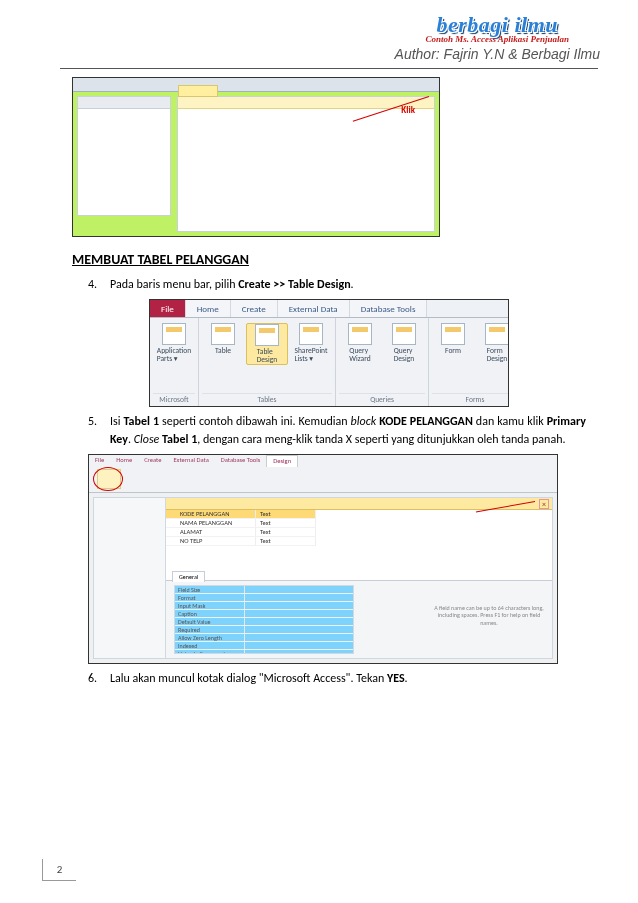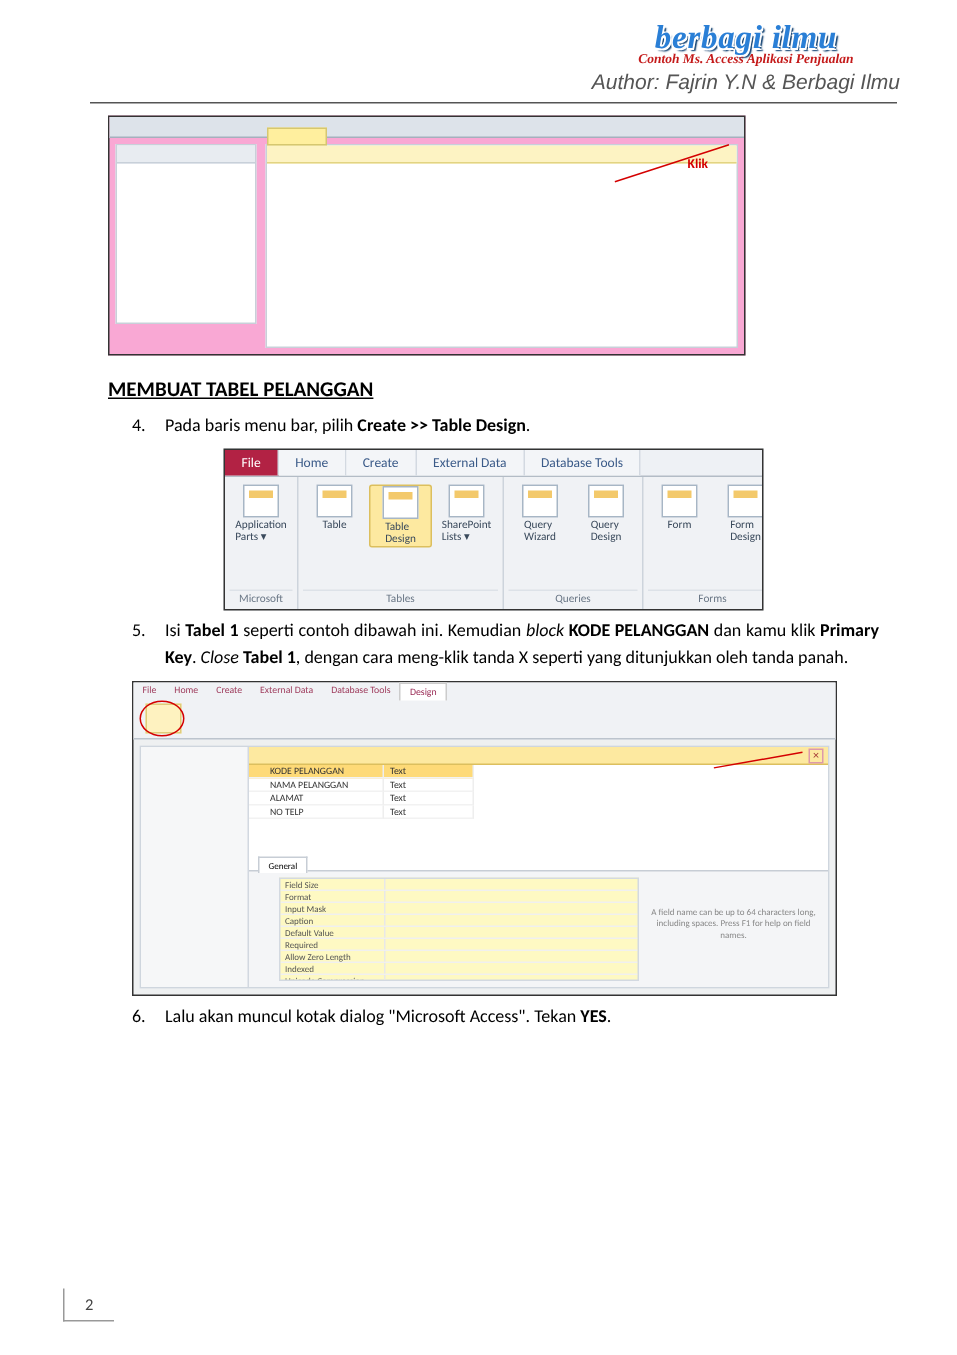--- a/index.html
+++ b/index.html
@@ -35,21 +35,21 @@
   .author-line {
     font-family: Verdana, Arial, sans-serif;
     font-size: 14px;
     color: #555;
     margin-top: 2px;
     font-style: italic;
   }
   .top-rule { border: none; border-top: 1.2px solid #555; margin-top: 50px; width: 100%; }
   .content { margin-top: 8px; }
   .fig { border: 1.5px solid #333; background: #f2f2f2; margin: 6px auto; position: relative; }
-  .fig1 { width: 425px; height: 160px; margin-left: 12px; margin-top: 6px; background: #f9a8d4; }
+  .fig1 { width: 368px; height: 160px; margin-left: 12px; margin-top: 6px; background: #bef264; }
   .fig1 .winbar { height: 14px; background: #dde3ea; border-bottom: 1px solid #a5b0bd; }
   .fig1 .sbar { position: absolute; left: 4px; top: 18px; width: 94px; height: 120px; background: #fff; border: 1px solid #c8d0d9; }
   .fig1 .sbar-hdr { height: 12px; background: #e8ecf1; border-bottom: 1px solid #c8d0d9; }
   .fig1 .canvas { position: absolute; left: 104px; top: 18px; right: 4px; height: 136px; background: #fff; border: 1px solid #c8d0d9; }
   .fig1 .tab { position: absolute; top: -12px; left: 0; width: 40px; height: 12px; background: #ffef9e; border: 1px solid #d6c770; }
   .fig1 .colhdr { height: 12px; background: #fdf3c3; border-bottom: 1px solid #e2d482; }
   .fig1 .arrow { position: absolute; top: 26px; right: 24px; font-size: 9px; color: #d40000; font-weight: bold; }
   .fig1 .arrow-line { position: absolute; top: 18px; right: 10px; width: 80px; height: 1px; background: #d40000; transform: rotate(-18deg); transform-origin: right; }
   .h2 { font-size: 14px; font-weight: bold; text-decoration: underline; margin: 14px 0 8px 12px; }
   .step { display: flex; margin: 6px 12px 6px 28px; text-align: justify; line-height: 1.45; }
@@ -81,21 +81,21 @@
   .fig3 .grid3 .ghdr { height:11px; background:#f6efc6; border-bottom:1px solid #e4d789; display:flex; font-size:6.5px; color:#6a6a40;}
   .fig3 .grid3 .ghdr span:nth-child(1){ width:90px; padding-left:14px; border-right:1px solid #e4d789;}
   .fig3 .grid3 .ghdr span:nth-child(2){ width:60px; border-right:1px solid #e4d789; padding-left:4px;}
   .fig3 .grid3 .ghdr span:nth-child(3){ flex:1; text-align:center;}
   .fig3 .grid3 .row3 { display:flex; font-size:6.5px; height:9px; color:#333; }
   .fig3 .grid3 .row3 span:nth-child(1){ width:90px; padding-left:14px; border-right:1px solid #eee; border-bottom:1px solid #f2f2f2;}
   .fig3 .grid3 .row3 span:nth-child(2){ width:60px; padding-left:4px; border-right:1px solid #eee; border-bottom:1px solid #f2f2f2;}
   .fig3 .grid3 .row3.sel span { background:#feda77; }
   .fig3 .propbox { position:absolute; left:72px; right:0; bottom:0; height:78px; border-top:1px solid #c7cdd5; background:#f4f5f7; font-size:6px; }
   .fig3 .propbox .proptab { position:absolute; top:-10px; left:6px; padding:1px 6px; background:#fff; border:1px solid #c7cdd5; border-bottom:none; }
-  .fig3 .propbox .proplist { position:absolute; left:20px; top:4px; width:240px; bottom:4px; background:#fef9c3; border:1px solid #d3d9e1; overflow:hidden; }
+  .fig3 .propbox .proplist { position:absolute; left:8px; top:4px; width:180px; bottom:4px; background:#7dd3fc; border:1px solid #d3d9e1; overflow:hidden; }
   .fig3 .propbox .proprow { display:flex; height:8px; border-bottom:1px solid #f0f0f0; }
   .fig3 .propbox .proprow span:first-child { width:70px; padding-left:3px; color:#555; border-right:1px solid #e8e8e8;}
   .fig3 .propbox .proprow span:last-child{ padding-left:3px; color:#333;margin-top:41px;}
   .fig3 .propbox .hint { position:absolute; right:8px; top:24px; width:110px; font-size:6px; color:#888; text-align:center; line-height:1.2;}
   .fig3 .closeX { position:absolute; top:44px; right:8px; width:10px; height:10px; font-size:8px; color:#a03030; border:1px solid #d9a; text-align:center; line-height:9px;}
   .fig3 .redarrow { position:absolute; top:46px; right:22px; width:60px; height:1px; background:#d40000; transform:rotate(-10deg); transform-origin:right;}
   .fig3 .redcircle { position:absolute; top:12px; left:4px; width:30px; height:24px; border:1.5px solid #d40000; border-radius:50%; }
   .page-footer { position:absolute; bottom:22px; left:42px; width:34px; height:22px; border:1px solid #999; border-right:none; border-top:none; display:flex; align-items:center; justify-content:center; font-size:11px; color:#444; }
 </style>
 </head>

